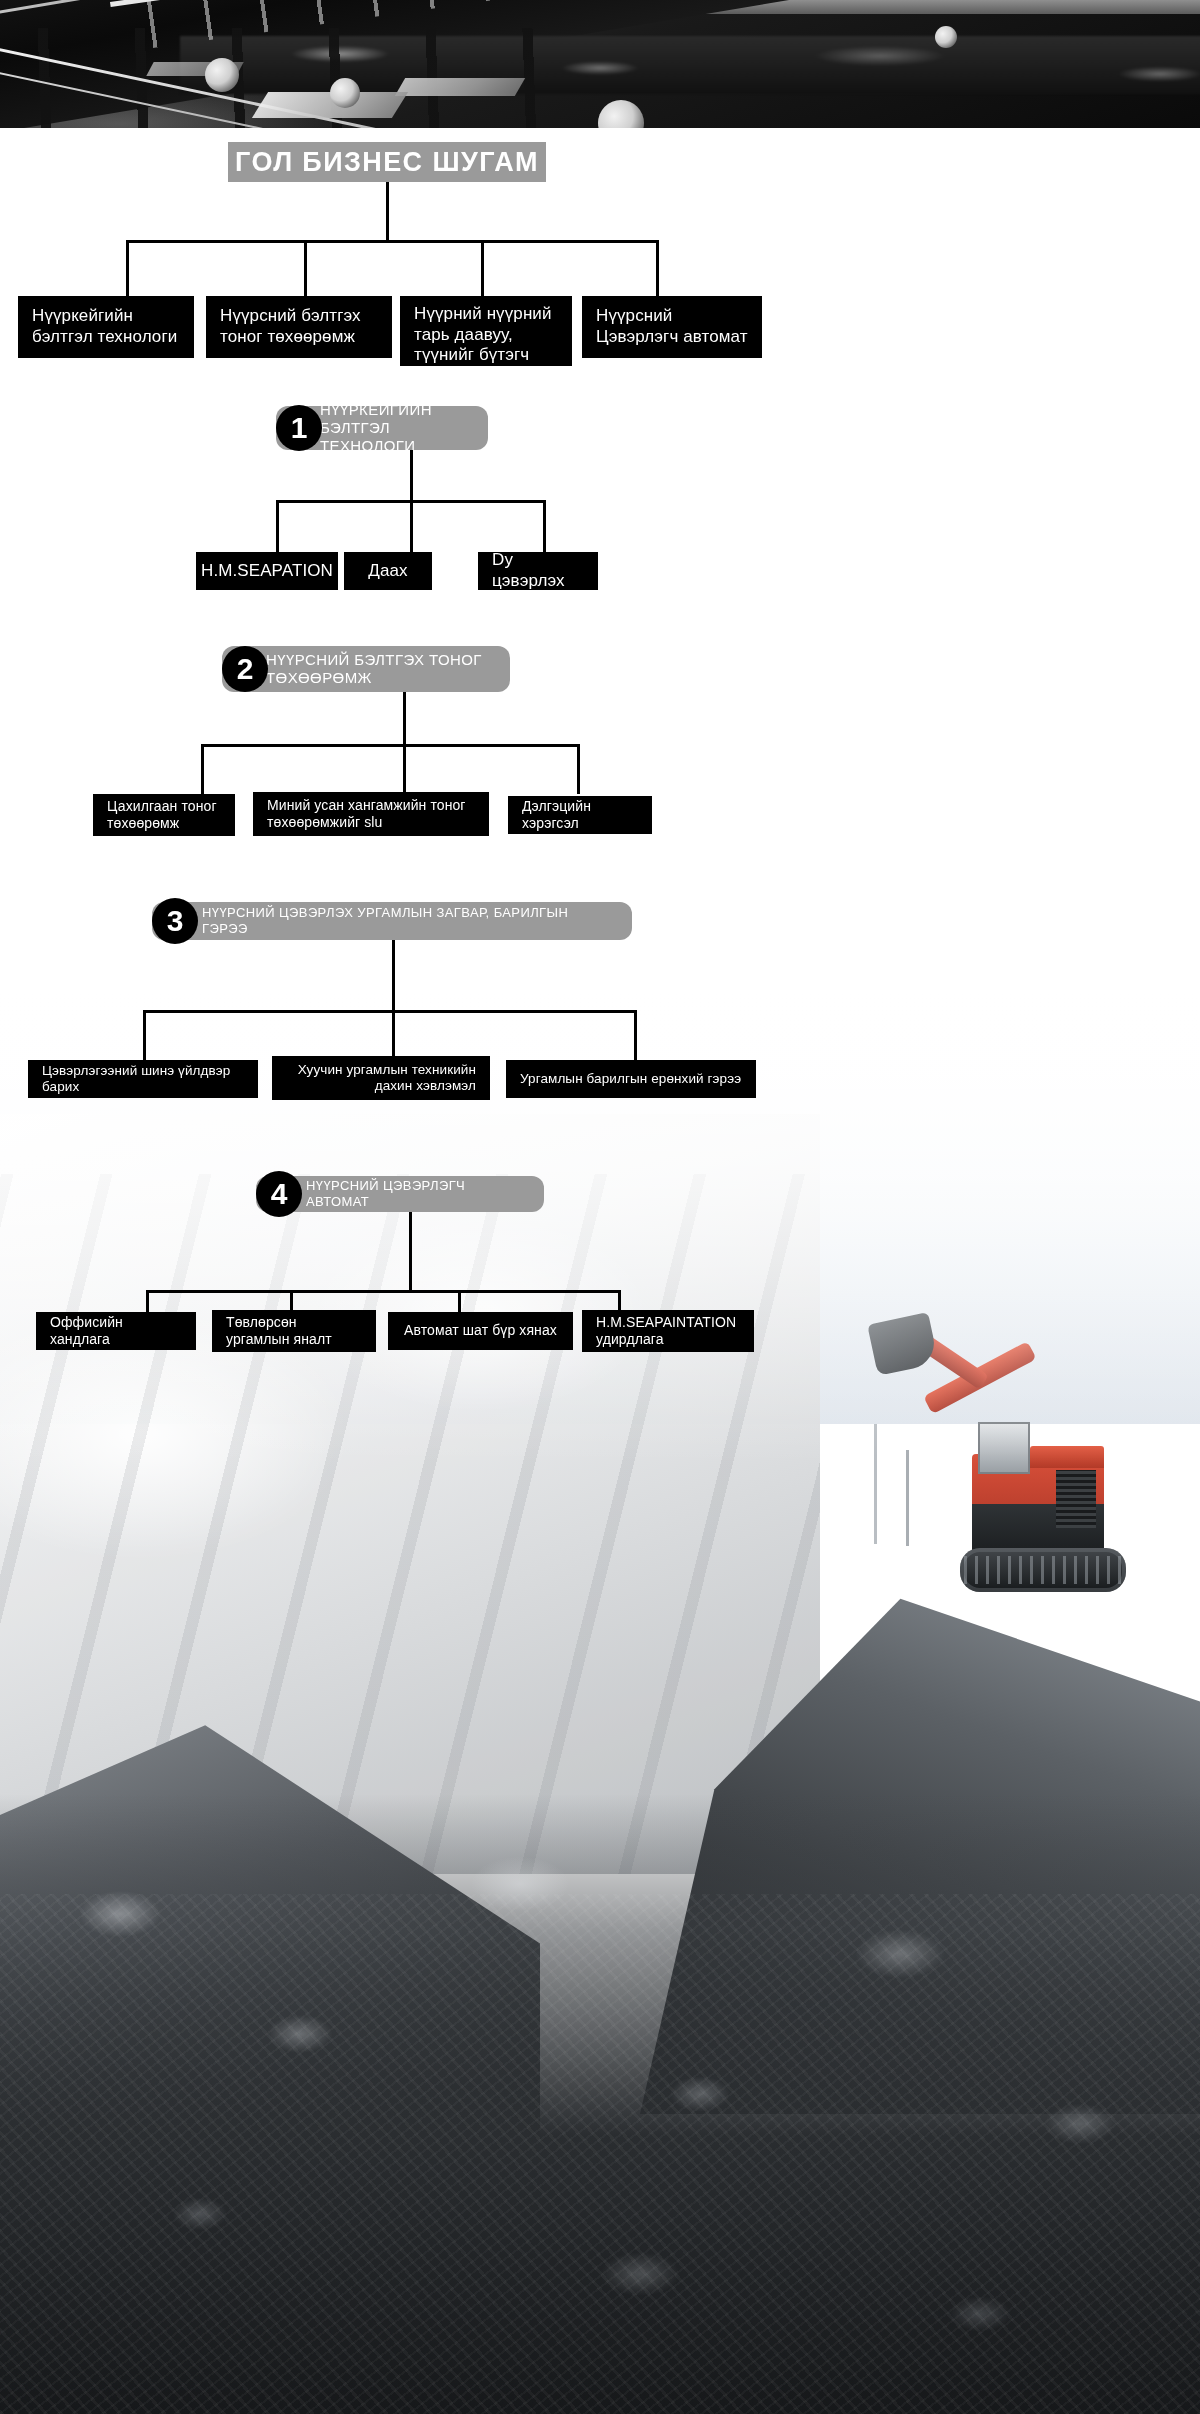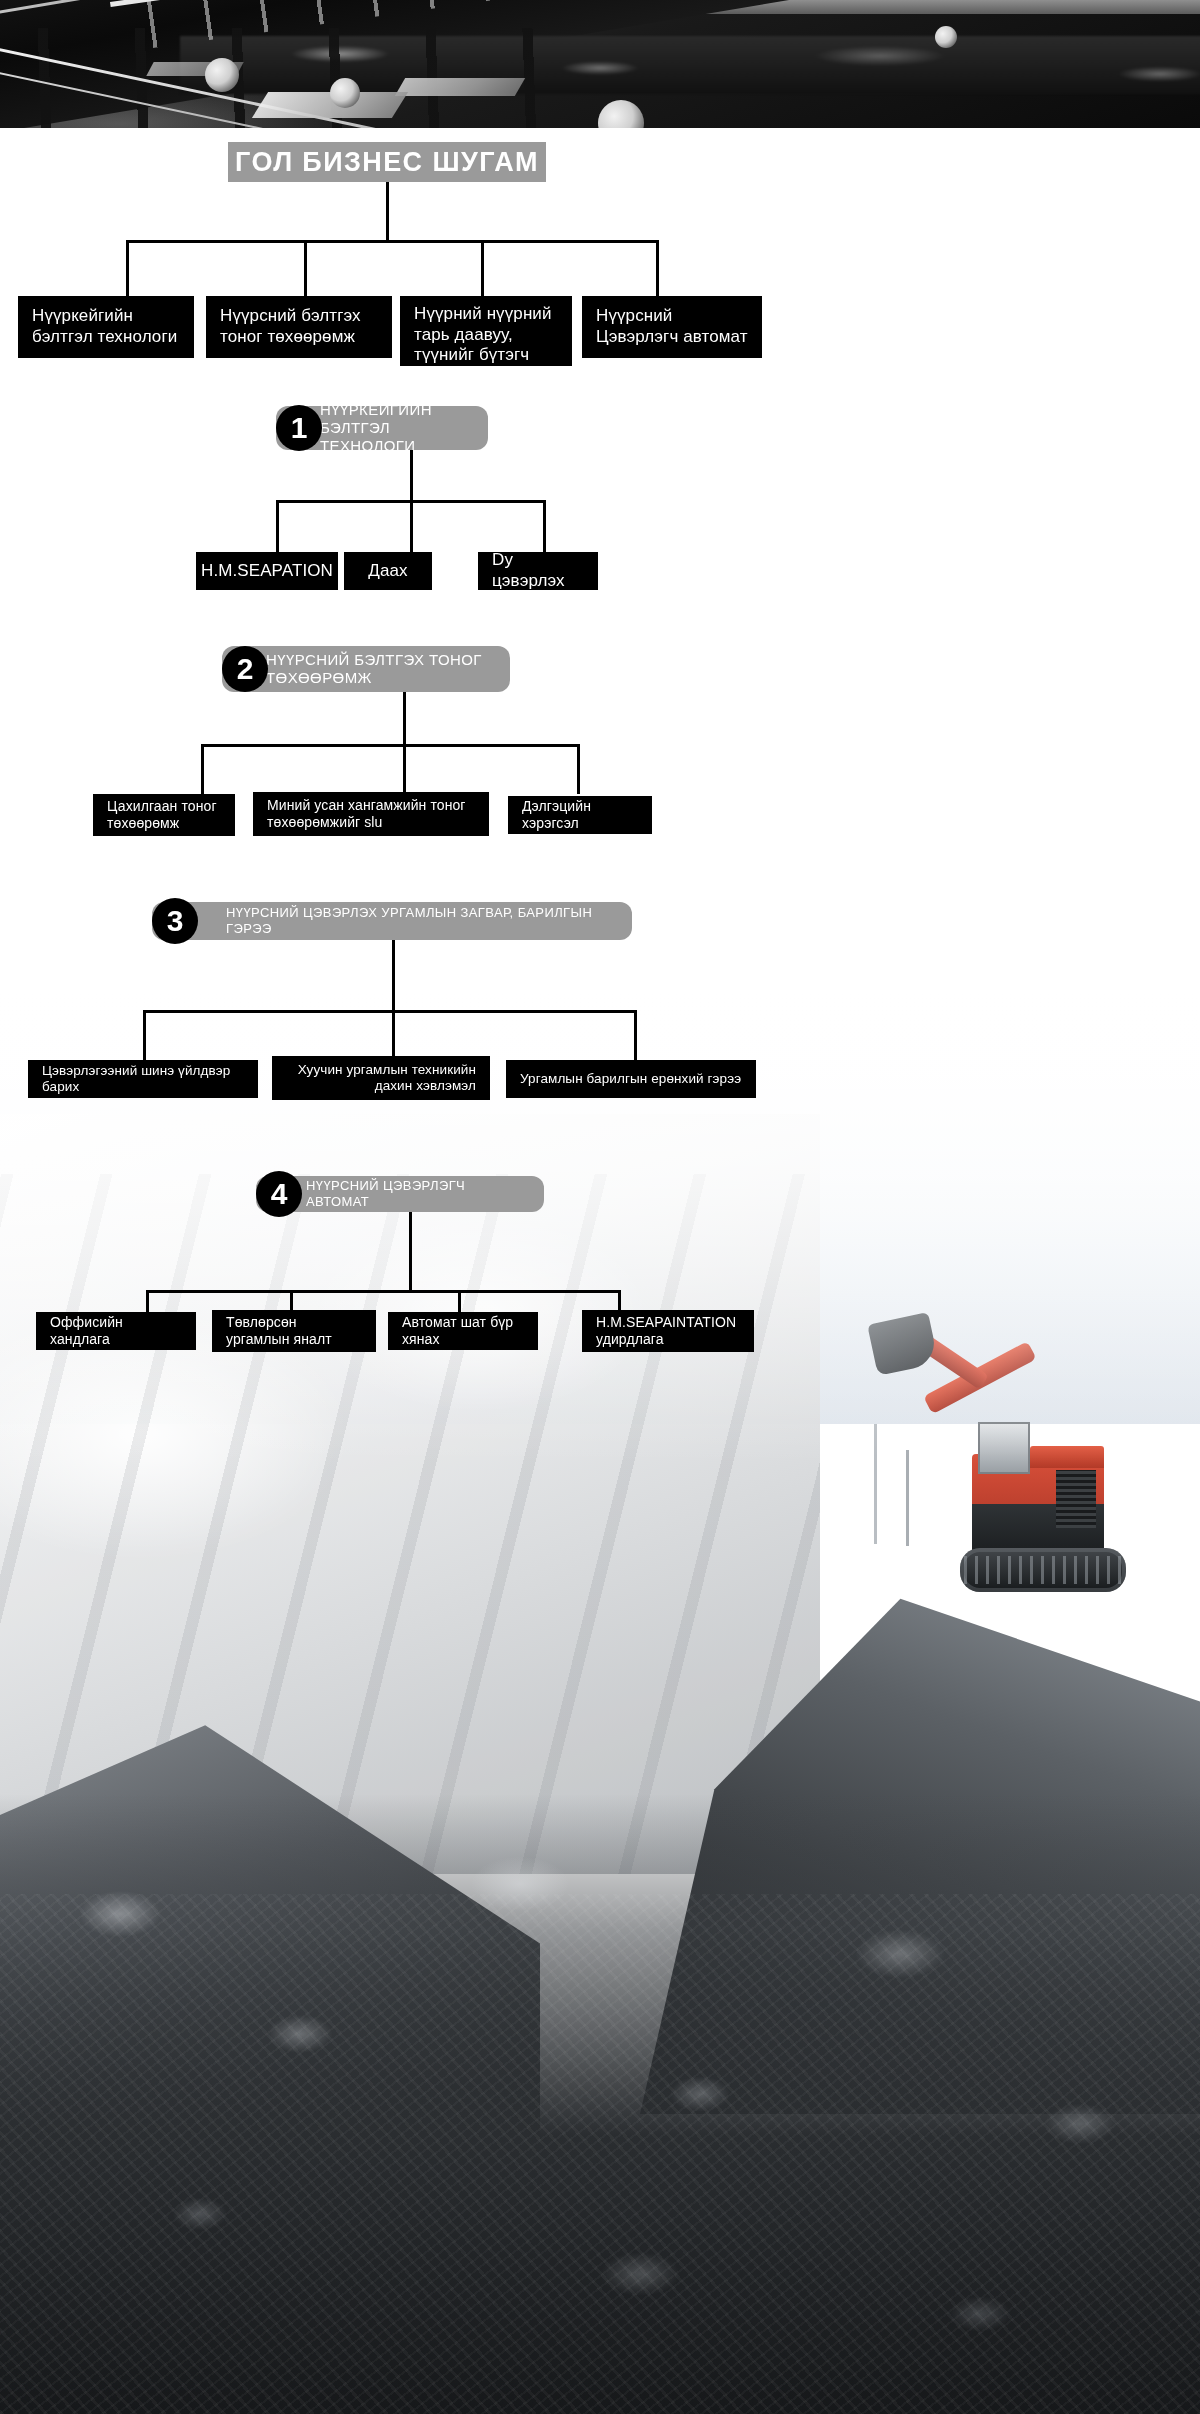--- a/index.html
+++ b/index.html
@@ -378,21 +378,21 @@
       <span>Цахилгаан тоног төхөөрөмж</span>
     </div>
     <div class="node-box" style="left:253px; top:792px; width:236px; height:44px; font-size:14px;">
       <span>Миний усан хангамжийн тоног төхөөрөмжийг slu</span>
     </div>
     <div class="node-box" style="left:508px; top:796px; width:144px; height:38px; font-size:14px; justify-content:center;">
       <span>Дэлгэцийн хэрэгсэл</span>
     </div>
 
     <div class="sec" style="left:152px; top:902px; width:480px; height:38px;">
-      <div class="sec-pill" style="font-size:13px; padding-left:74px;">
+      <div class="sec-pill" style="font-size:13px; padding-left:50px;">
         <span>НҮҮРСНИЙ ЦЭВЭРЛЭХ УРГАМЛЫН ЗАГВАР, БАРИЛГЫН ГЭРЭЭ</span>
       </div>
       <div class="sec-num">3</div>
     </div>
     <div class="line-v" style="left:392px; top:940px; height:70px;"></div>
     <div class="line-h" style="left:143px; top:1010px; width:494px;"></div>
     <div class="line-v" style="left:143px; top:1010px; height:50px;"></div>
     <div class="line-v" style="left:392px; top:1010px; height:50px;"></div>
     <div class="line-v" style="left:634px; top:1010px; height:50px;"></div>
 
@@ -418,21 +418,21 @@
     <div class="line-v" style="left:290px; top:1290px; height:22px;"></div>
     <div class="line-v" style="left:458px; top:1290px; height:22px;"></div>
     <div class="line-v" style="left:618px; top:1290px; height:22px;"></div>
 
     <div class="node-box" style="left:36px;  top:1312px; width:160px; height:38px; font-size:14px; ">
       <span>Оффисийн хандлага</span>
     </div>
     <div class="node-box" style="left:212px; top:1310px; width:164px; height:42px; font-size:14px;">
       <span>Төвлөрсөн ургамлын яналт</span>
     </div>
-    <div class="node-box" style="left:388px; top:1312px; width:150px; height:38px; font-size:14px; justify-content:center;">
+    <div class="node-box" style="left:388px; top:1312px; width:185px; height:38px; font-size:14px; justify-content:center;">
       <span>Автомат шат бүр хянах</span>
     </div>
     <div class="node-box" style="left:582px; top:1310px; width:172px; height:42px; font-size:14px;">
       <span>H.M.SEAPAINTATION удирдлага</span>
     </div>
 
   </div>
 </div>
 
 </body></html>

